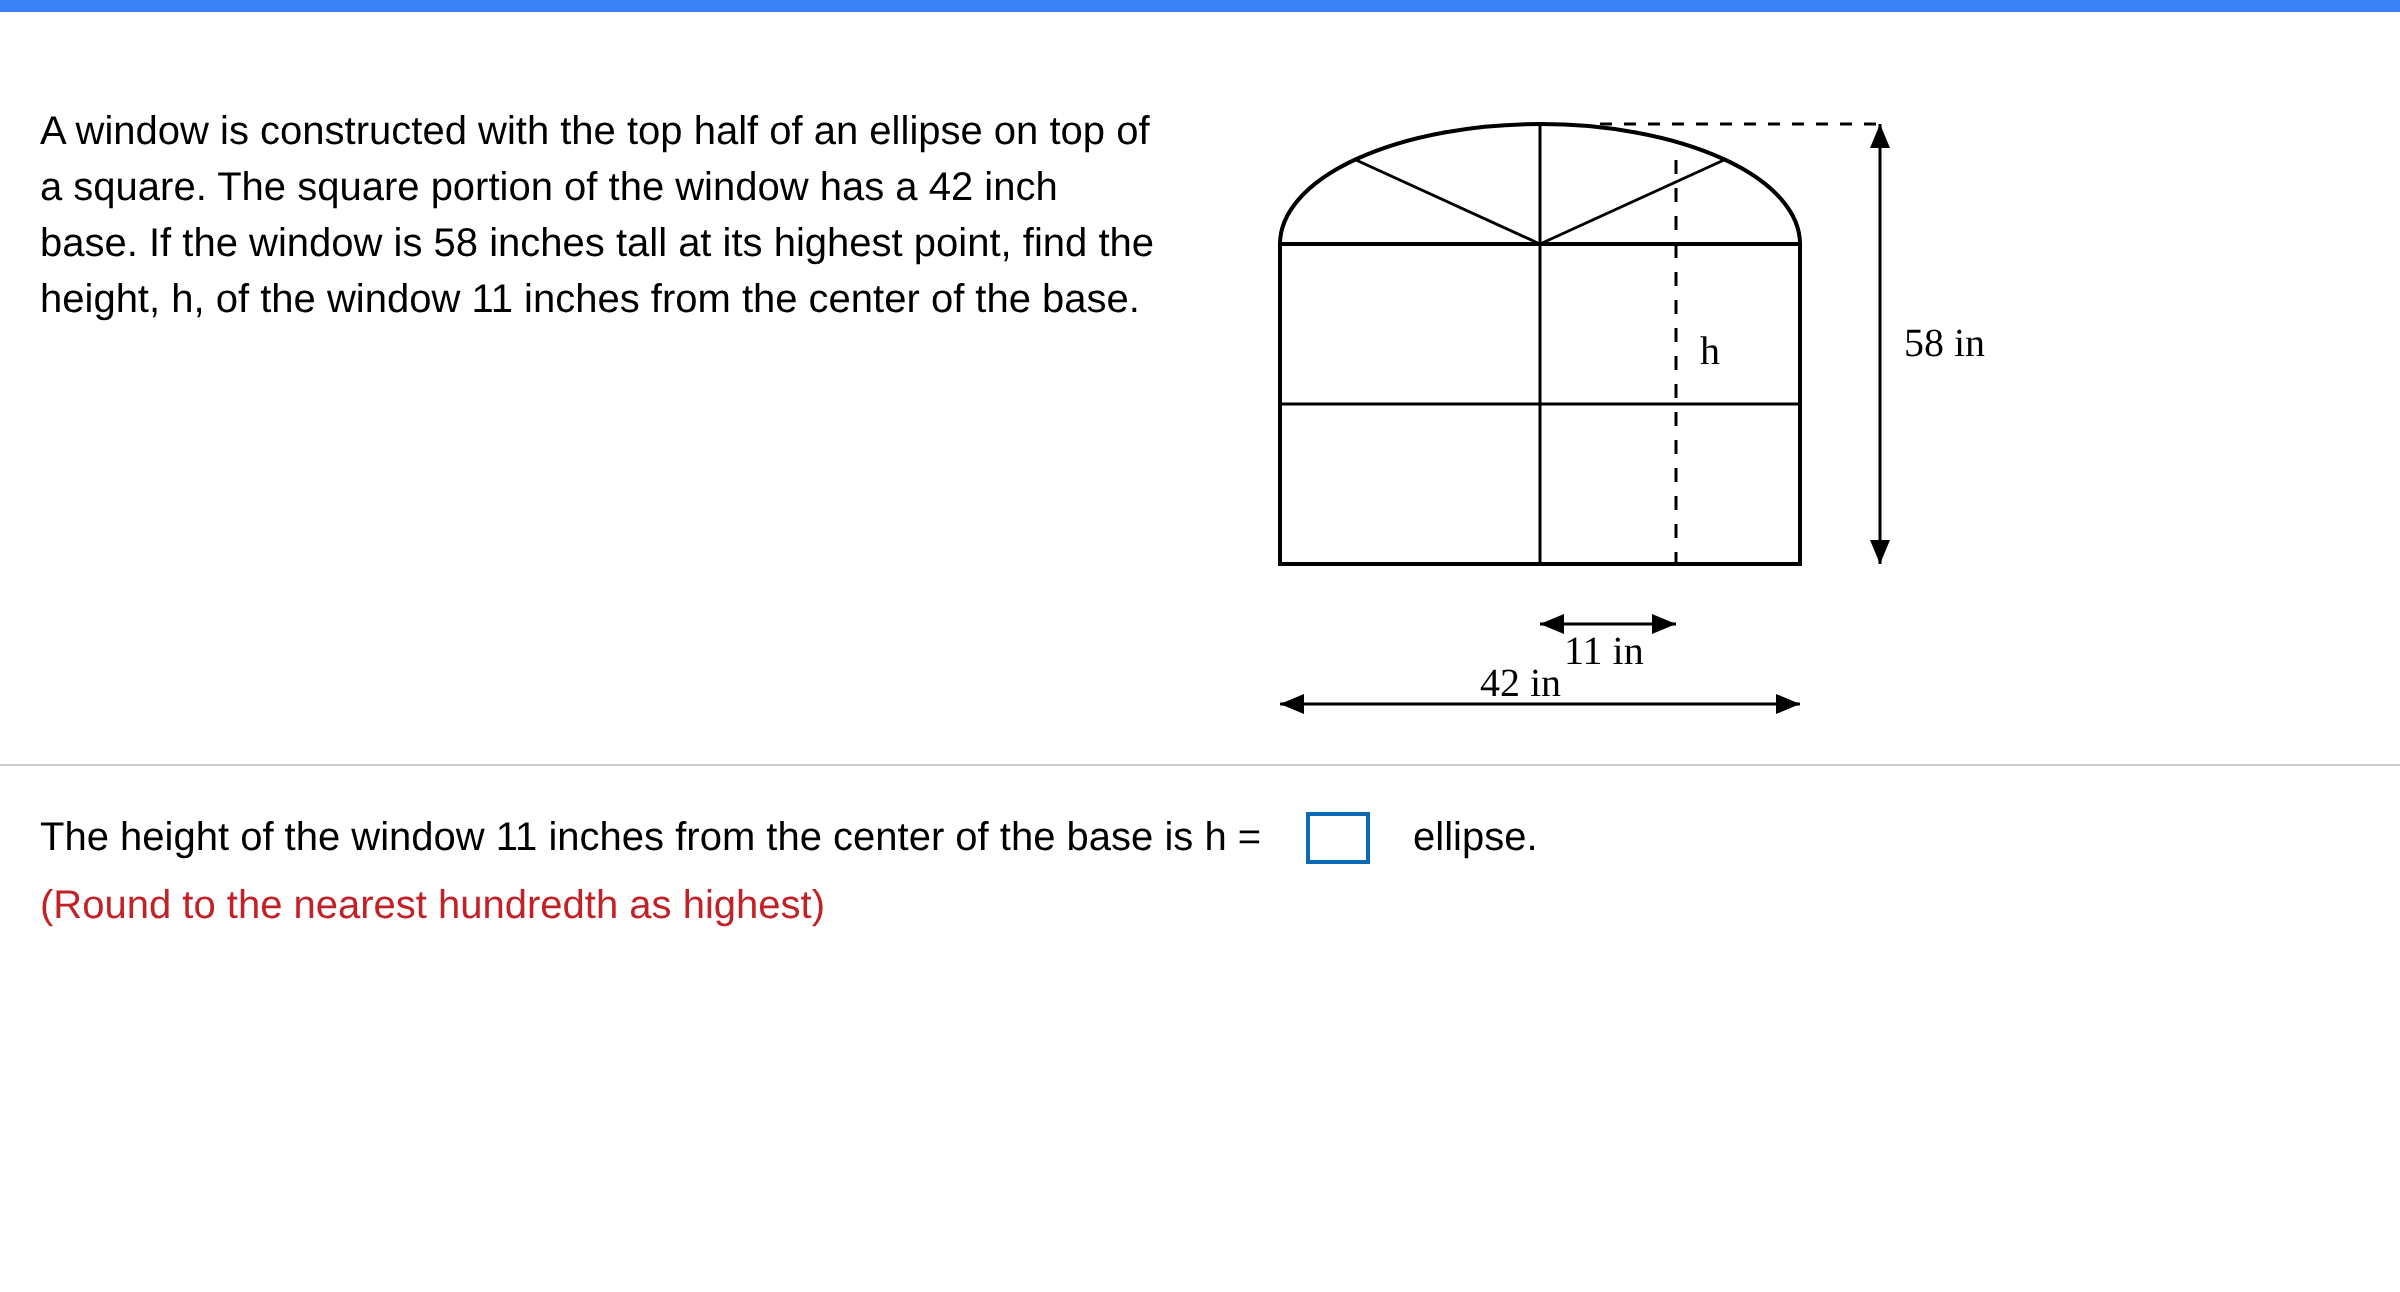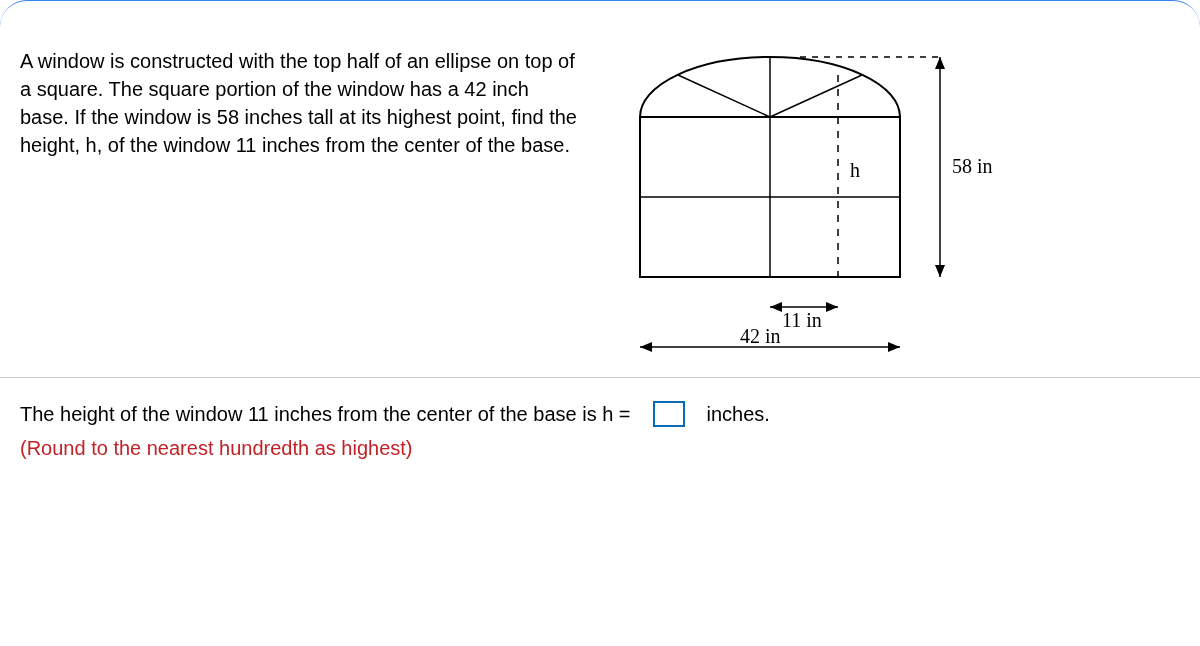--- a/index.html
+++ b/index.html
@@ -6,24 +6,23 @@
     margin: 0;
     font-family: Arial, Helvetica, sans-serif;
     font-size: 20px;
     color: #000;
     background: #fff;
   }
   .page {
     width: 1200px;
     height: 646px;
     position: relative;
-    border-top: 1px solid #3b82f6;
+    border-top: 6px solid #3b82f6;
     box-sizing: border-box;
     padding-top: 6px;
-    border-radius: 27px;
   }
   .top-row {
     display: flex;
     align-items: flex-start;
     padding: 40px 20px 10px 20px;
     border-bottom: 1px solid #ccc;
   }
   .problem-text {
     width: 560px;
     line-height: 1.4;
@@ -112,18 +111,18 @@
         <text class="svg-label" x="140" y="296">42 in</text>
       </svg>
     </div>
 
   </div>
 
   <div class="answer-row">
     <div class="answer-line">
       <span>The height of the window 11 inches from the center of the base is h =</span>
       <input type="text" class="input-box" value="" style="">
-      <span>inches.</span>
+      <span>ellipse.</span>
     </div>
     <div class="round-note">(Round to the nearest hundredth as highest)</div>
   </div>
 
 </div>
 
 </body></html>

